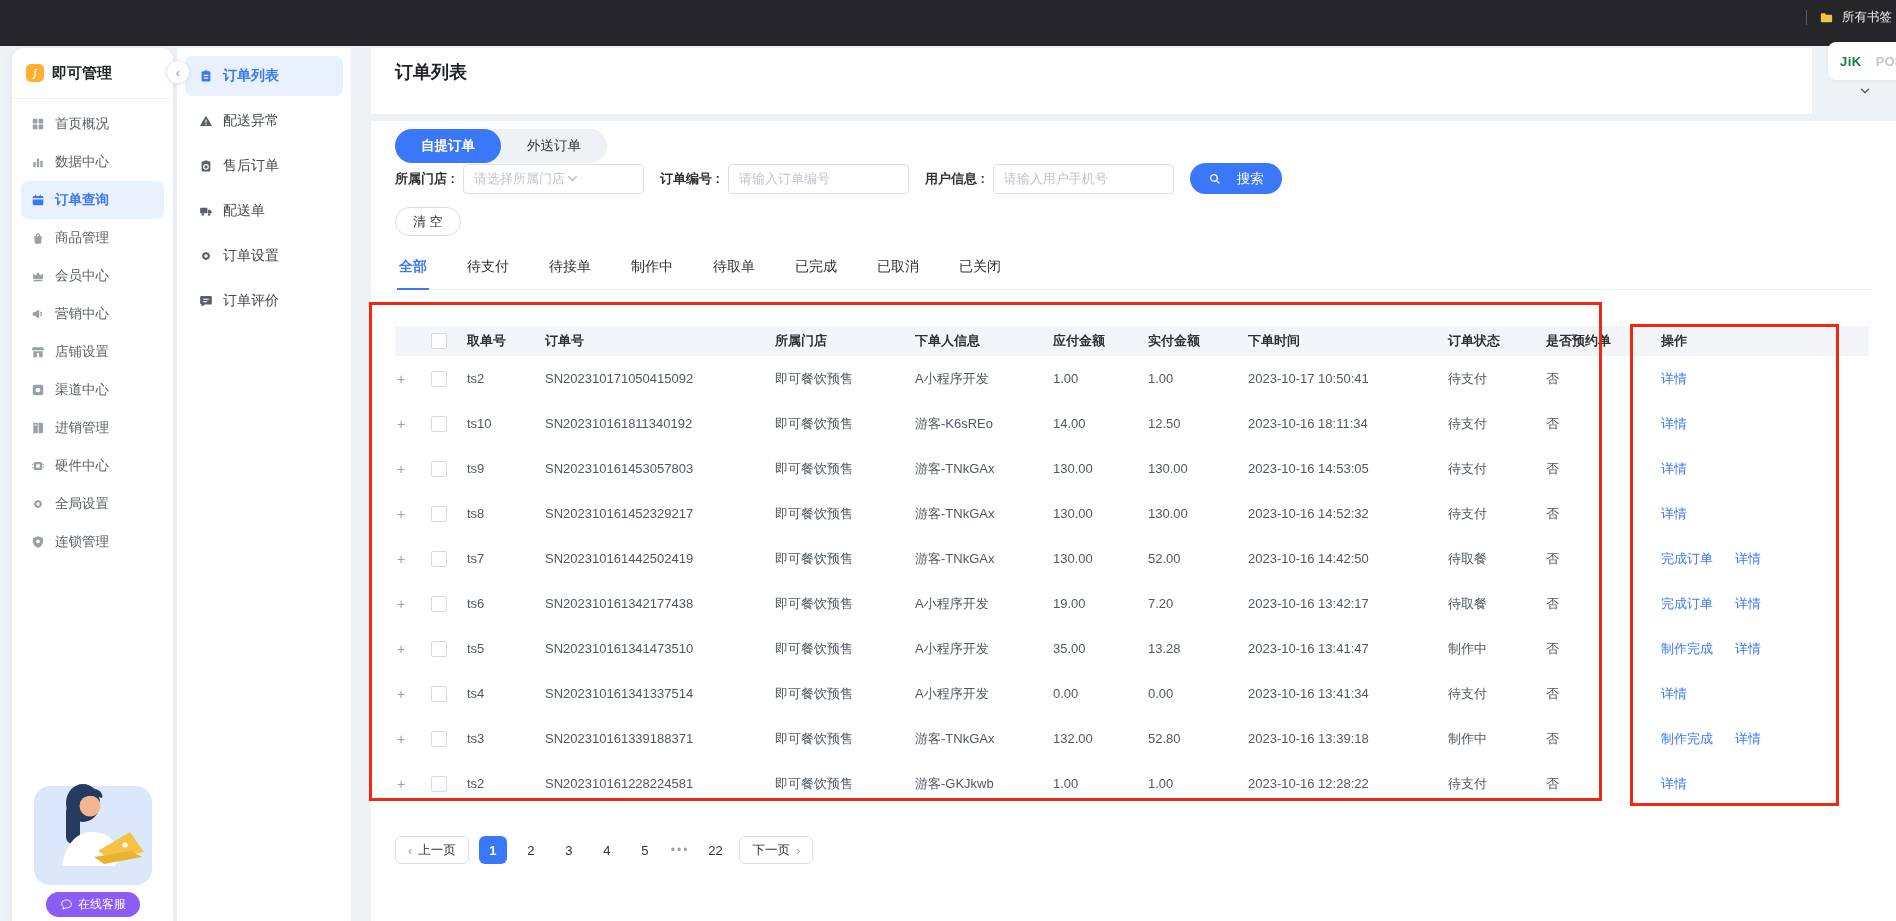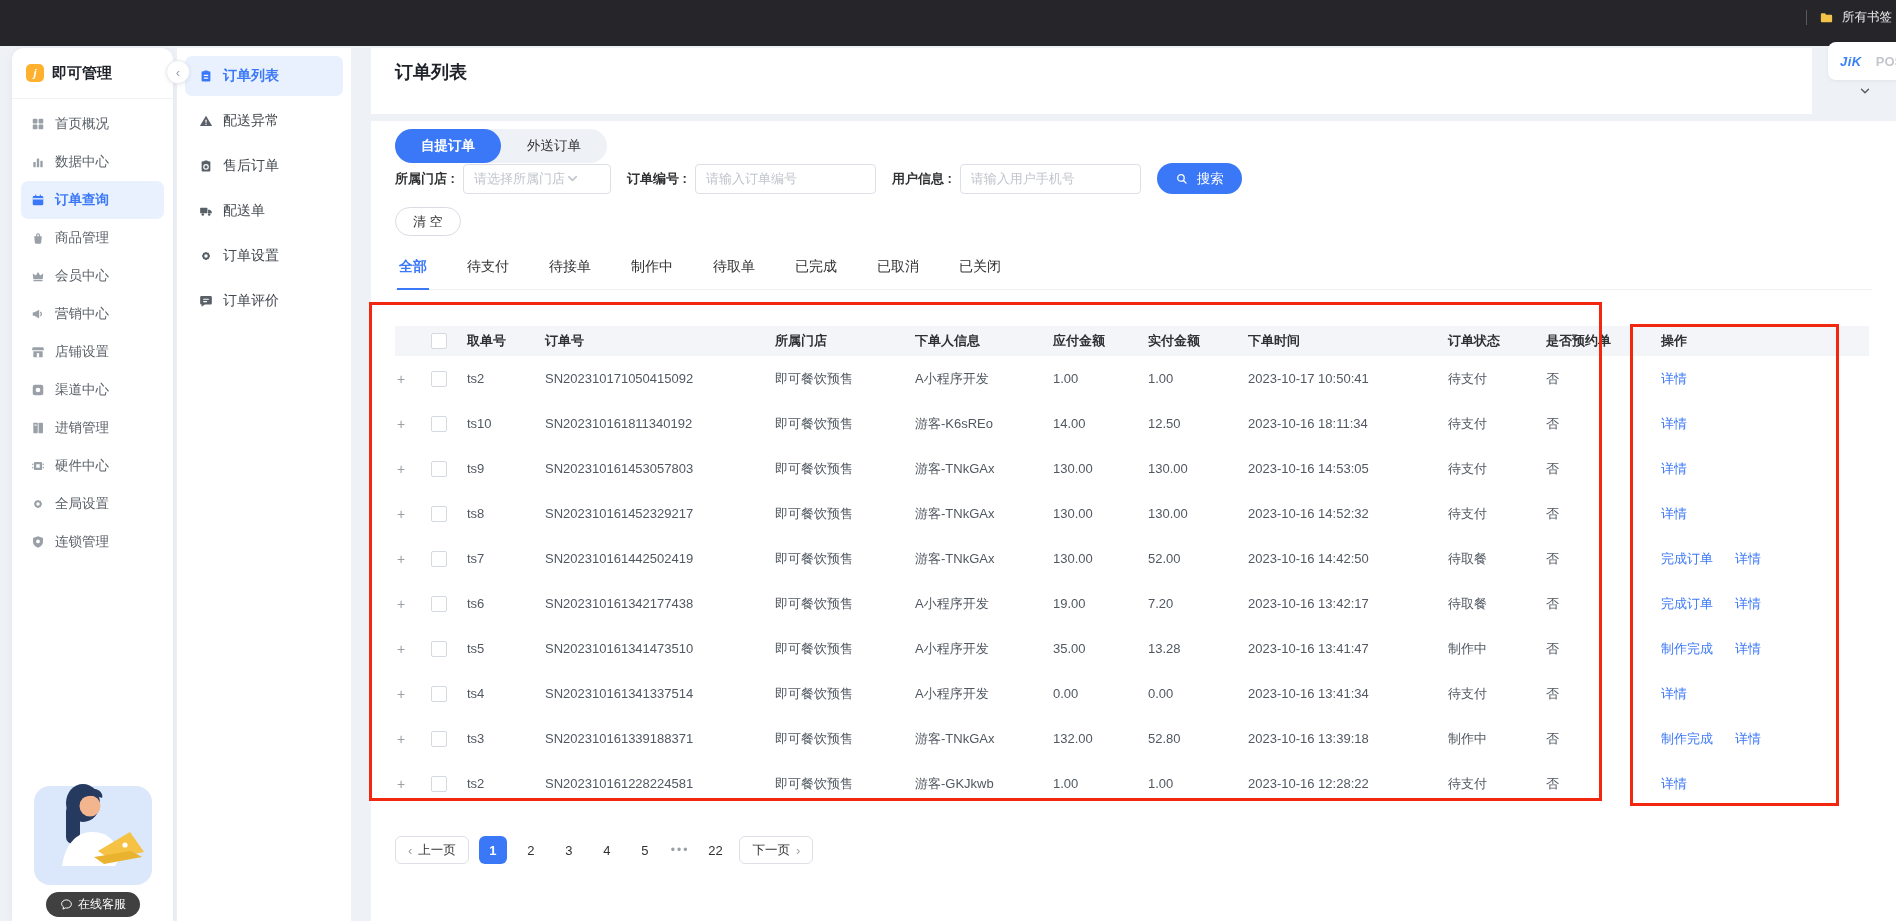--- a/index.html
+++ b/index.html
@@ -13,42 +13,42 @@
   
   .topbar{position:absolute;left:0;top:0;width:1896px;height:46px;background:#26262a}
   .bm-group{position:absolute;left:1806px;top:0;height:34px;display:flex;align-items:center;gap:8px;
     color:#e8e8e8;font-size:12.5px;white-space:nowrap}
   .bm-divider{width:1px;height:15px;background:#5a5a5a;margin-right:4px}
   .folder-ico{width:15px;height:15px;fill:#f2c348}
 
   
   .user-card{position:absolute;left:1828px;top:42px;width:110px;height:38px;background:#fff;border-radius:8px;
     display:flex;align-items:center;gap:8px;padding-left:12px;box-shadow:0 1px 4px rgba(0,0,0,.06);font-size:13px}
-  .logo-jik{font-weight:800;color:#3b82f6;font-style:italic;letter-spacing:.5px}
+  .logo-jik{font-weight:800;color:#15803d;letter-spacing:.5px}
   .logo-pos{font-weight:700;color:#c3c7cd;margin-left:14px}
   .panel-toggle{position:absolute;left:1858px;top:84px;width:14px;height:14px;color:#565b63}
   .panel-toggle svg{width:14px;height:14px}
 
   
   .sidebar{position:absolute;left:12px;top:48px;width:161px;height:873px;background:#fff;
     border-radius:12px 12px 0 0;box-shadow:0 2px 10px rgba(31,56,88,.06)}
   .logo-row{height:50px;display:flex;align-items:center;gap:8px;padding:0 14px;border-bottom:1px solid #f1f2f5}
   .app-logo{width:18px;height:18px;border-radius:5px;background:#ffb02e;color:#fff;display:flex;align-items:center;
     justify-content:center;font-size:11px;font-weight:800;font-style:italic}
   .app-name{font-size:15px;font-weight:700;color:#1f2329}
   .menu{padding:6px 9px}
   .s-item{height:38px;display:flex;align-items:center;gap:10px;padding:0 10px;border-radius:7px;
     font-size:13.5px;color:#595f66;cursor:pointer}
   .s-item .ico{color:#9aa0a8;width:14px;height:14px}
   .s-item.active{background:#e9f1ff;color:#3b78f7;font-weight:600}
   .s-item.active .ico{color:#3b78f7}
 
   .cs-illustration{position:absolute;left:16px;top:722px;width:130px;height:115px}
   .cs-btn{position:absolute;left:34px;top:844px;width:94px;height:25px;border:none;border-radius:13px;
-    background:#404040;color:#fff;font-size:12px;display:flex;align-items:center;justify-content:center;gap:5px;cursor:pointer;
+    background:#8b5cf6;color:#fff;font-size:12px;display:flex;align-items:center;justify-content:center;gap:5px;cursor:pointer;
     font-family:inherit}
   .cs-btn .ico{width:13px;height:13px}
 
   .collapse-btn{position:absolute;left:166px;top:60px;width:22px;height:22px;border-radius:50%;background:#fff;
     border:1px solid #e8eaee;box-shadow:0 1px 4px rgba(0,0,0,.08);display:flex;align-items:center;justify-content:center;
     color:#9aa0a8;font-size:13px;cursor:pointer;z-index:5}
 
   
   .submenu{position:absolute;left:177px;top:48px;width:174px;height:873px;background:#fff;padding:8px;box-sizing:border-box}
   .m-item{height:40px;display:flex;align-items:center;gap:10px;padding:0 14px;border-radius:7px;margin-bottom:5px;
@@ -67,30 +67,30 @@
 
   .pill-tabs{display:inline-flex;background:#eef1f6;border-radius:17px;margin-top:2px}
   .pill{padding:8px 26px;border-radius:17px;font-size:13.5px;color:#303133;cursor:pointer}
   .pill.active{background:#3b78f7;color:#fff;font-weight:600}
 
   .filters{display:flex;align-items:center;gap:16px;white-space:nowrap}
   .f-group{display:flex;align-items:center;gap:8px}
   .f-label{font-size:13px;color:#303133;font-weight:600}
   .f-select,.f-date{height:30px;border:1px solid #dcdfe6;border-radius:4px;display:flex;align-items:center;
     padding:0 10px;box-sizing:border-box;background:#fff;cursor:pointer}
-  .f-select{width:148px;justify-content:flex-start}
+  .f-select{width:181px;justify-content:flex-start}
   .f-date{width:228px;gap:10px}
   .ph{color:#c0c4cc;font-size:13px}
   .f-input{width:181px;height:30px;border:1px solid #dcdfe6;border-radius:4px;padding:0 10px;box-sizing:border-box;
     font-size:13px;color:#303133;font-family:inherit;outline:none}
   .f-input::placeholder{color:#c0c4cc}
   .chev-ico{width:12px;height:12px;color:#c0c4cc}
   .cal-ico{width:14px;height:14px;color:#c0c4cc;margin-left:auto}
   .search-btn{height:31px;padding:12px 18px;border:none;border-radius:16px;background:#3b78f7;color:#fff;
-    font-size:13.5px;display:flex;align-items:center;gap:9px;cursor:pointer;font-family:inherit}
+    font-size:13.5px;display:flex;align-items:center;gap:16px;cursor:pointer;font-family:inherit}
   .search-btn .ico{width:13px;height:13px;fill:none;stroke:#fff}
 
   .clear-btn{margin-top:13px;height:29px;padding:0 17px;background:#fff;border:1px solid #d9dce3;border-radius:15px;
     font-size:13px;color:#303133;cursor:pointer;font-family:inherit}
 
   .st-tabs{display:flex;gap:36px;border-bottom:1px solid #eef0f4;margin-top:14px;padding:0 2px}
   .st-tab{padding:8px 2px 12px;font-size:14px;color:#303133;cursor:pointer}
   .st-tab.active{color:#3b78f7;font-weight:600;border-bottom:2px solid #3b78f7;margin-bottom:-1px}
 
   .table-wrap{margin-top:36px}

